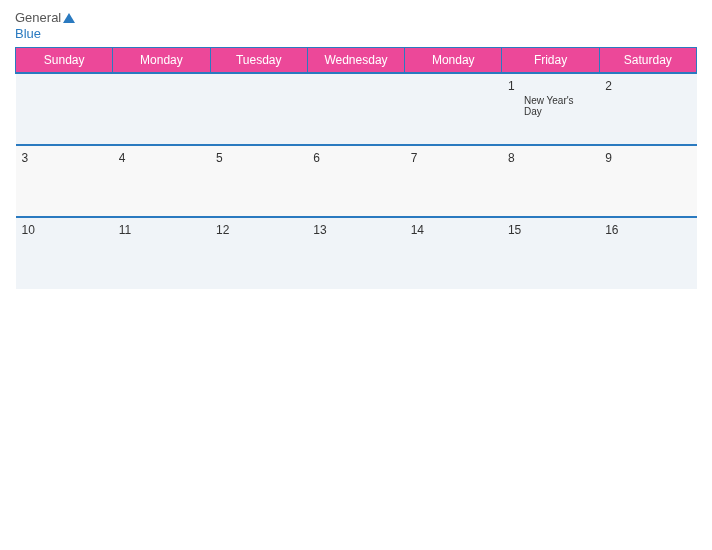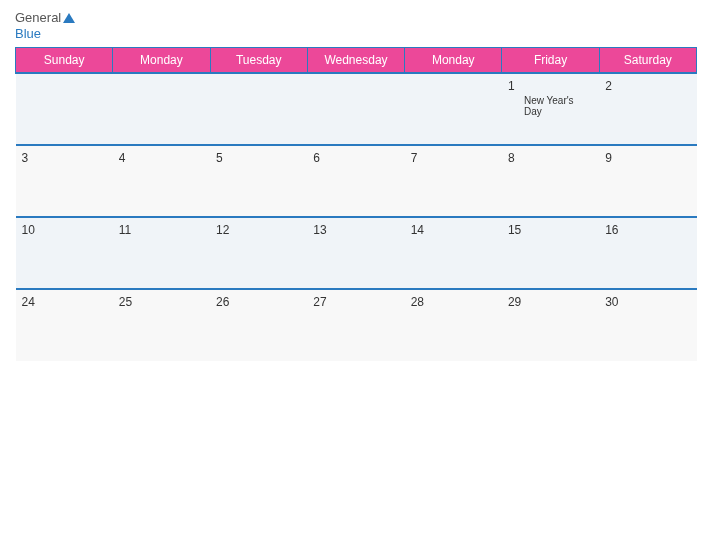--- a/index.html
+++ b/index.html
@@ -173,38 +173,15 @@
           <td>
             <span class="day-num">14</span>
           </td>
           <td>
             <span class="day-num">15</span>
           </td>
           <td>
             <span class="day-num">16</span>
           </td>
         </tr>
-        <tr class="week-row">
-          <td>
-            <span class="day-num">24</span>
-          </td>
-          <td>
-            <span class="day-num">25</span>
-          </td>
-          <td>
-            <span class="day-num">26</span>
-          </td>
-          <td>
-            <span class="day-num">27</span>
-          </td>
-          <td>
-            <span class="day-num">28</span>
-          </td>
-          <td>
-            <span class="day-num">29</span>
-          </td>
-          <td>
-            <span class="day-num">30</span>
-          </td>
-        </tr>
       </tbody>
   </table>
 </div>
 
 </body></html>

